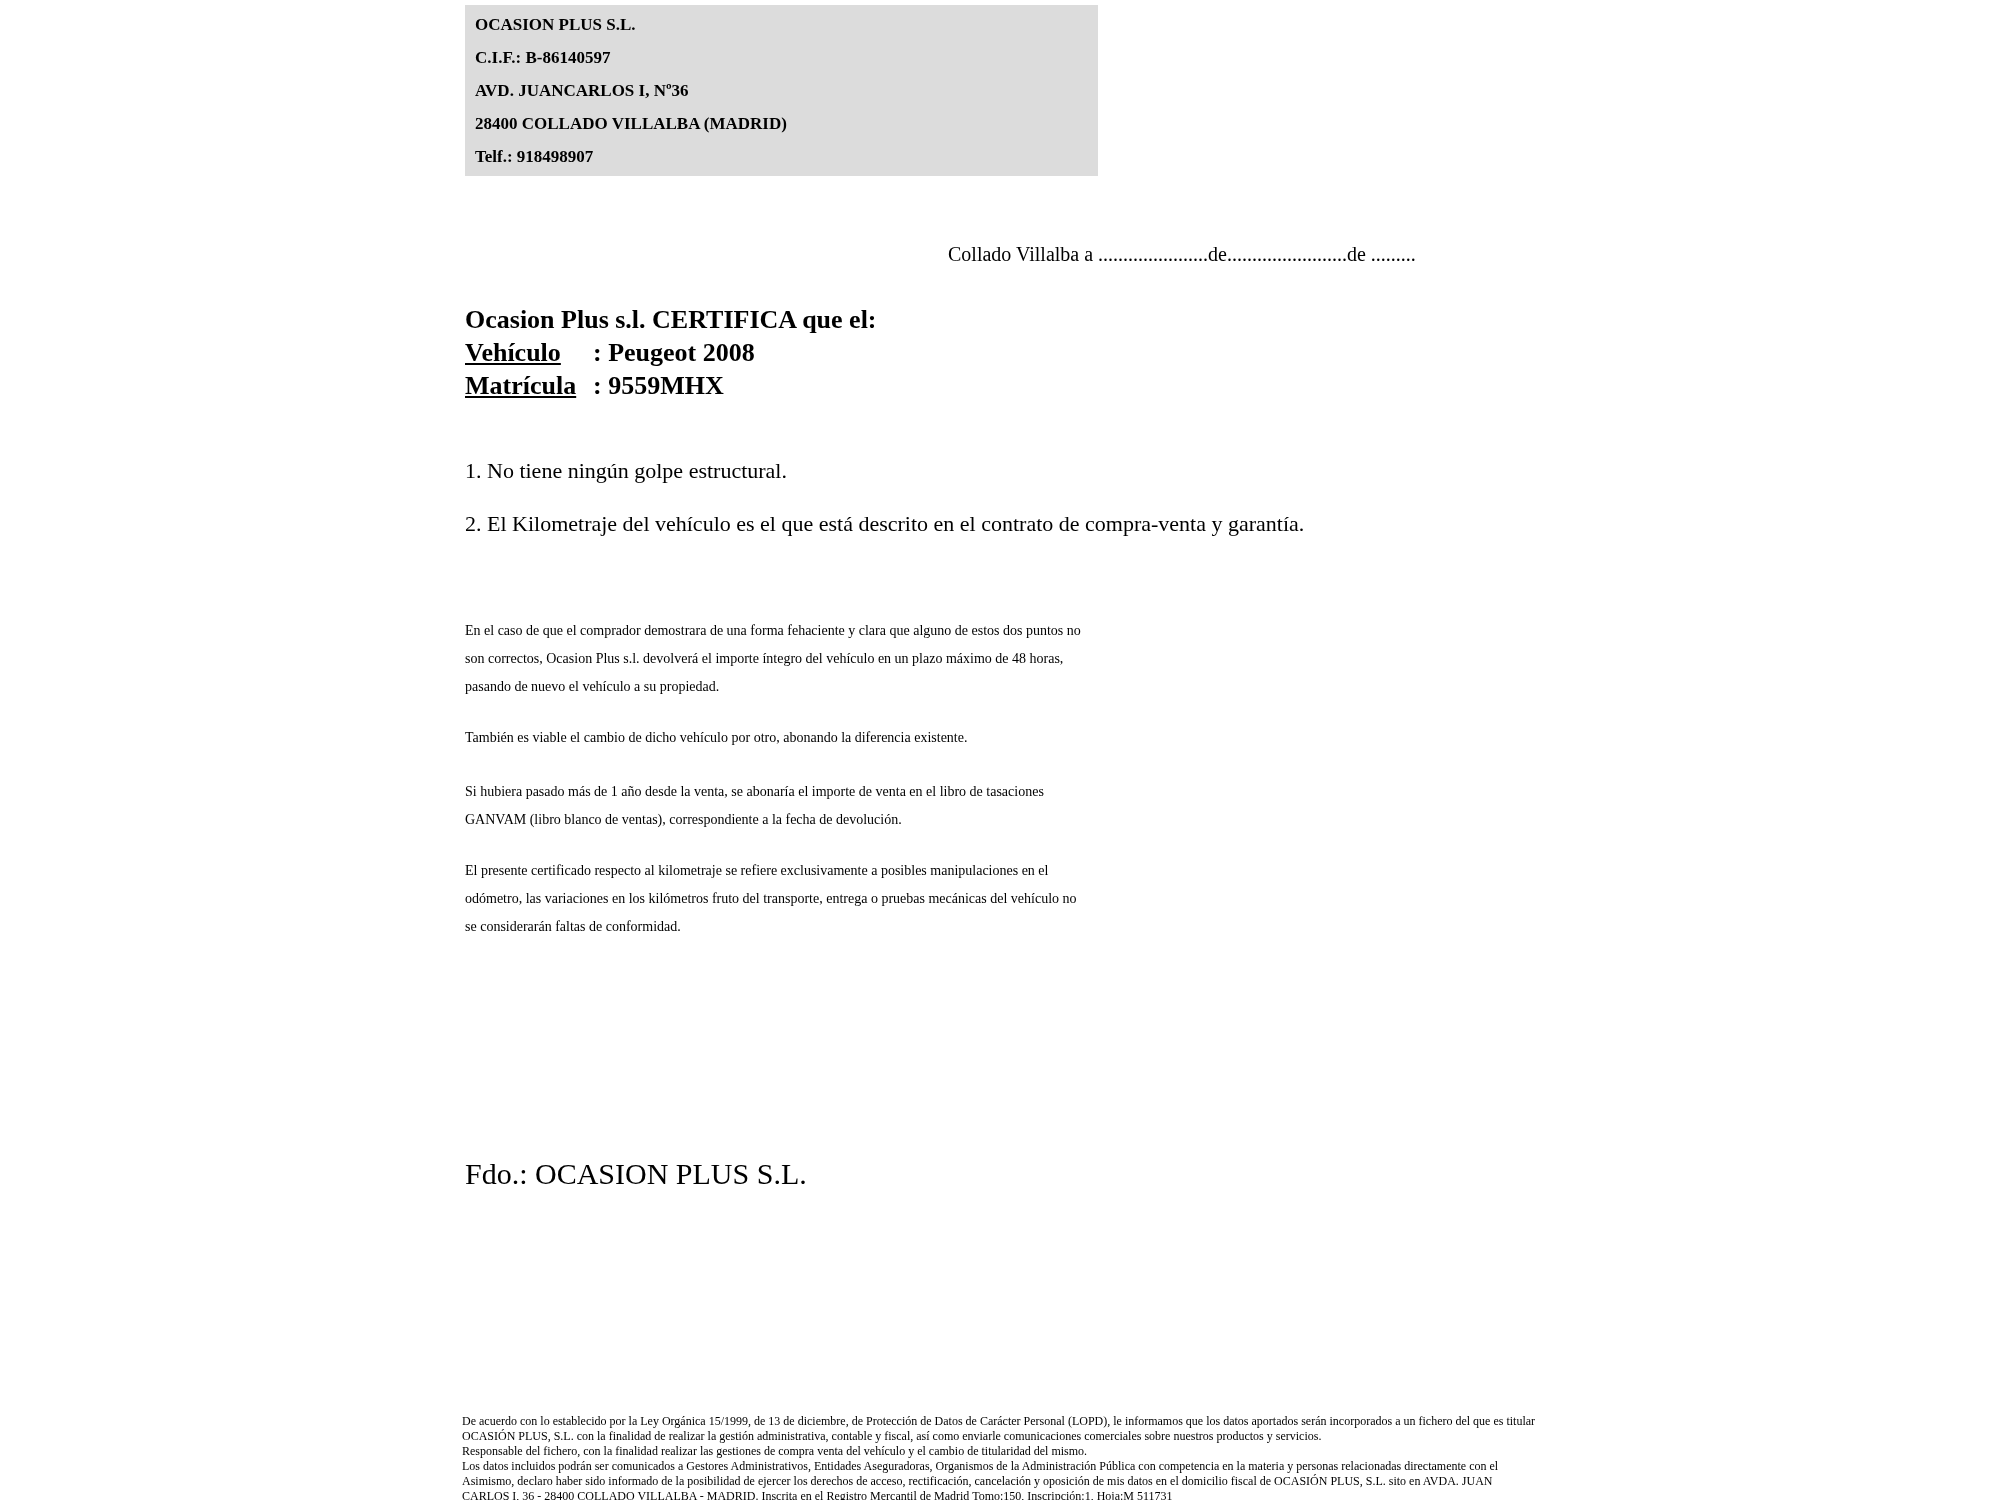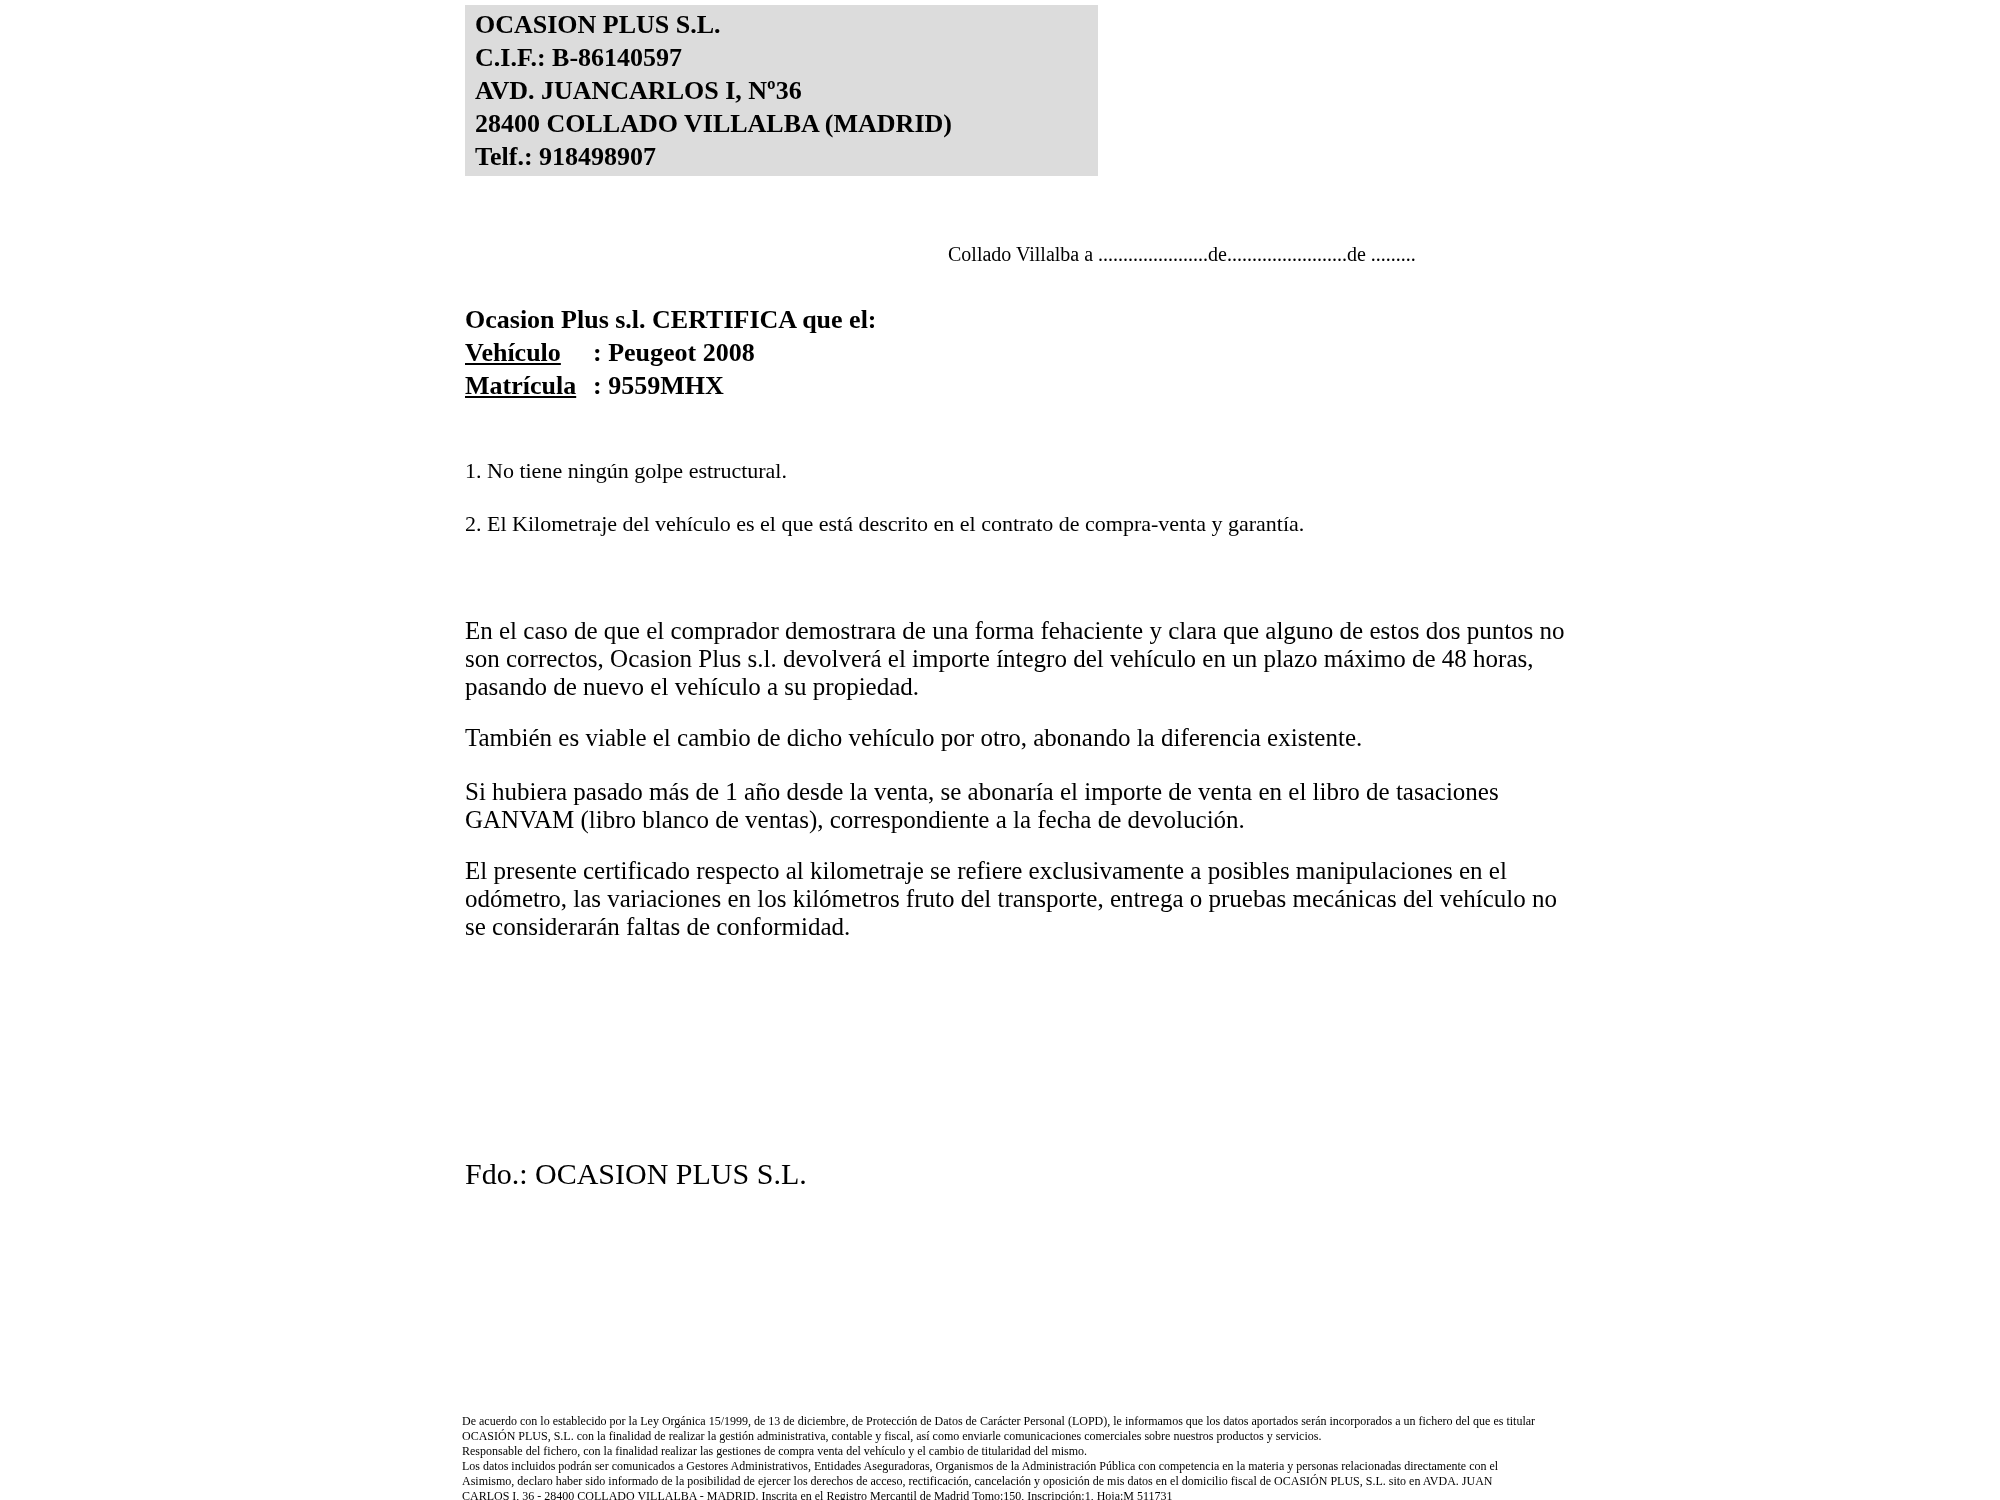--- a/index.html
+++ b/index.html
@@ -20,21 +20,21 @@
   }
   .company-block {
     position: absolute;
     left: 465px;
     top: 5px;
     width: 633px;
     background: #dcdcdc;
     padding: 3px 0 3px 10px;
     box-sizing: border-box;
     font-weight: bold;
-    font-size: 26px;
+    font-size: 17px;
     line-height: 33px;
   }
   .date-line {
     position: absolute;
     left: 948px;
     top: 240px;
     font-size: 20px;
     line-height: 28px;
     white-space: pre;
   }
@@ -58,21 +58,21 @@
     left: 465px;
     font-size: 22px;
     line-height: 28px;
     white-space: pre-line;
     text-align: right;
   }
   .para {
     position: absolute;
     left: 465px;
     width: 1200px;
-    font-size: 25px;
+    font-size: 14px;
     line-height: 28px;
     white-space: pre-line;
   }
   .signature {
     position: absolute;
     left: 465px;
     top: 1160px;
     font-size: 30px;
     line-height: 28px;
   }

